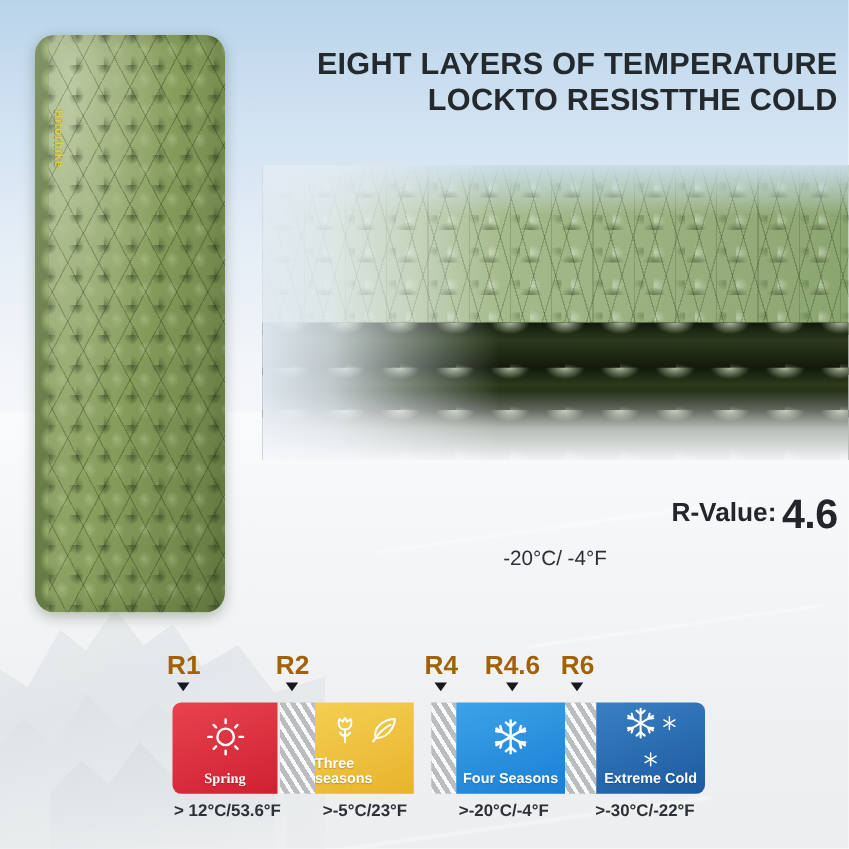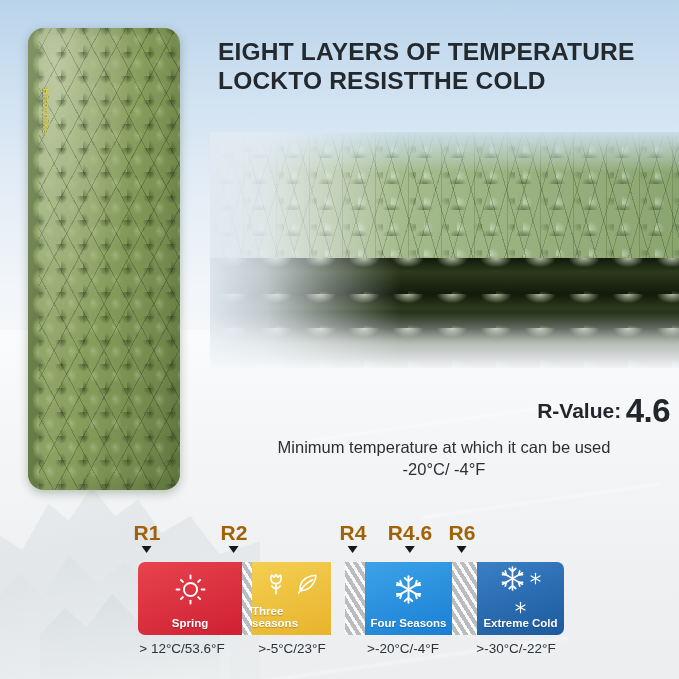--- a/index.html
+++ b/index.html
@@ -85,21 +85,21 @@
     position:absolute; left:24px; top:60px;
     transform:rotate(90deg); transform-origin:left top;
     font-size:9.5px; font-weight:700; letter-spacing:.6px;
     color:#e6cf3d; text-shadow:0 1px 1px rgba(60,70,20,.55);
     white-space:nowrap;
   }
 
   
   .title {
     position:absolute; left:218px; top:38px; width:452px;
-    text-align:left; color:#24292e;
+    text-align:right; color:#24292e;
     font-size:24.5px; font-weight:700; line-height:1.17;
     letter-spacing:.2px;
   }
 
   
   .layers {
     position:absolute; left:210px; top:132px; width:469px; height:236px;
     overflow:hidden;
   }
   .lay-top {
@@ -183,21 +183,21 @@
   .marker-txt { font-size:21px; font-weight:700; color:#a16207; line-height:1; white-space:nowrap; }
   .tri {
     width:0; height:0; margin:3px auto 0;
     border-left:5px solid transparent; border-right:5px solid transparent;
     border-top:7px solid #15191d;
   }
 
   .temps { position:absolute; left:120px; top:641px; width:450px; height:24px; }
   .temp {
     position:absolute; top:0; transform:translateX(-50%);
-    font-size:13.5px; color:#2c3237; white-space:nowrap;
+    font-size:13.5px; color:#2c3237; white-space:nowrap;font-weight:bold;
   }
 </style>
 </head>
 <body>
 
 <div id="page">
 
   <div class="bg-sky"></div>
   <div class="bg-snow"></div>
   <div class="ridge ridge-1"></div>
@@ -232,21 +232,20 @@
     <div class="lay-fade-l"></div>
     <div class="lay-fade-b"></div>
   </div>
 
   <div class="rv-wrap">
     <div class="rv-line">
       <span class="rv-label">R-Value:</span>
       <span class="rv-num">4.6</span>
     </div>
     <div class="rv-sub">
-      <div>Minimum temperature at which it can be used</div>
       <div>-20°C/ -4°F</div>
     </div>
   </div>
 
   <div id="markers">
       <div class="marker" style="left: 147px; top: 522px;">
         <div class="marker-txt">R1</div>
         <div class="tri"></div>
       </div>
       <div class="marker" style="left: 234px; top: 522px;">
@@ -264,21 +263,21 @@
       <div class="marker" style="left: 462px; top: 522px;">
         <div class="marker-txt">R6</div>
         <div class="tri"></div>
       </div>
     </div>
 
   <div class="scale" id="scale">
       <div class="gap" style="left: 86px; width: 28px;"></div>
       <div class="gap" style="left: 207px; width: 20px;"></div>
       <div class="gap" style="left: 314px; width: 25px;"></div>
-      <div class="seg first" style="left: 0px; width: 104px; background: linear-gradient(160deg, rgb(232, 67, 79) 0%, rgb(207, 32, 49) 100%);">
+      <div class="seg first" style="left: 0px; width: 84px; background: linear-gradient(160deg, rgb(232, 67, 79) 0%, rgb(207, 32, 49) 100%); font-family: Liberation Serif, serif;">
         <div class="seg-icons">
           <svg fill="none" stroke="#fff" stroke-linecap="round" stroke-linejoin="round" viewBox="0 0 24 24" stroke-width="1.5" width="31" height="31">
             <circle cx="12" cy="12" r="5.1"></circle>
             <path d="M12 1.2L12 3.4"></path>
             <path d="M12 20.6L12 22.8"></path>
             <path d="M1.2 12L3.4 12"></path>
             <path d="M20.6 12L22.8 12"></path>
             <path d="M4.6 4.6L6.1 6.1"></path>
             <path d="M17.9 17.9L19.4 19.4"></path>
             <path d="M19.4 4.6L17.9 6.1"></path>

